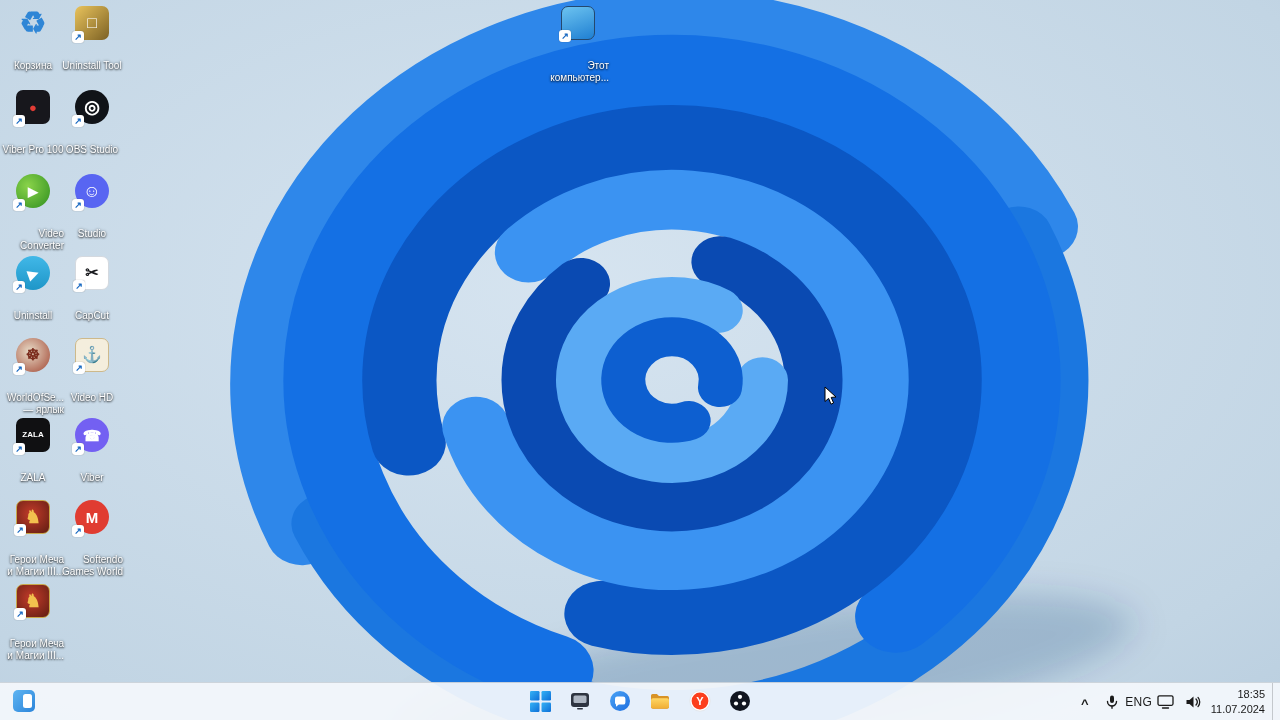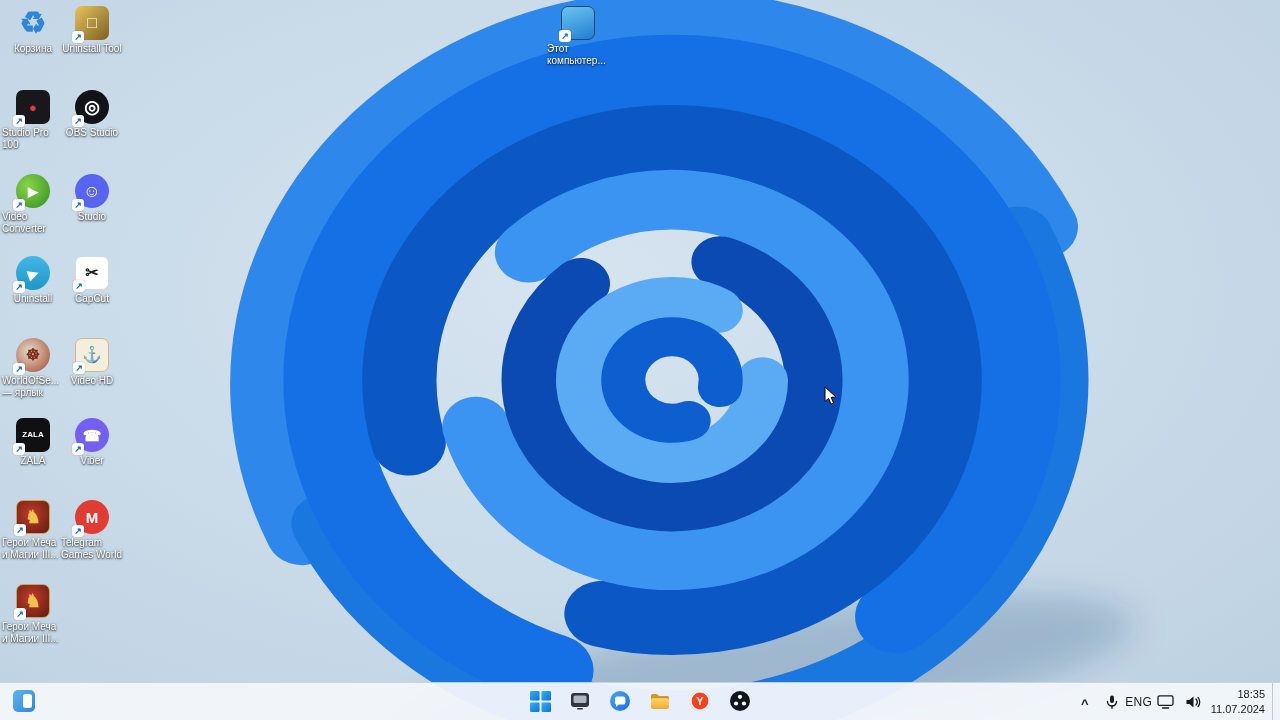--- a/index.html
+++ b/index.html
@@ -15,21 +15,21 @@
   .tile{width:34px;height:34px;display:flex;align-items:center;justify-content:center;position:relative;border-radius:7px;box-sizing:border-box}
   .tile.circle{border-radius:50%}
   .tile.plain{background:transparent}
   .glyph{font-weight:bold;line-height:1;display:inline-block}
   .sc-arrow{
     position:absolute;left:-3px;bottom:-3px;width:12px;height:12px;background:#fff;
     border-radius:3px;font-size:9px;line-height:12px;color:#1466c0;text-align:center;
     font-weight:bold;box-shadow:0 0 1px rgba(0,0,0,.45)
   }
   .dlabel{
-    margin-top:3px;font-size:10px;color:#fff;text-align:left;line-height:1.15;
+    margin-top:20px;font-size:10px;color:#fff;text-align:right;line-height:1.15;
     max-width:62px;word-wrap:break-word;
     text-shadow:0 1px 2px rgba(0,0,0,.8),0 0 3px rgba(0,0,0,.45)
   }
   
   #taskbar{
     position:absolute;left:0;right:0;bottom:0;height:37px;
     background:rgba(243,247,251,.94);border-top:1px solid rgba(110,125,140,.28);
     display:flex;align-items:center
   }
   .tb-btn{width:36px;height:30px;border:none;background:transparent;border-radius:5px;
@@ -100,21 +100,21 @@
         <span class="glyph" style="color: rgb(255, 255, 255); font-size: 16px;">□</span>
         <span class="sc-arrow">↗</span>
       </div>
       <div class="dlabel">Uninstall Tool</div>
     </div>
     <div class="dicon" style="left: 2px; top: 90px;">
       <div class="tile rounded" style="background: rgb(23, 23, 28);">
         <span class="glyph" style="color: rgb(226, 60, 53); font-size: 13px;">●</span>
         <span class="sc-arrow">↗</span>
       </div>
-      <div class="dlabel">Studio Pro 100</div>
+      <div class="dlabel">Viber Pro 100</div>
     </div>
     <div class="dicon" style="left: 61px; top: 90px;">
       <div class="tile circle" style="background: rgb(16, 19, 24);">
         <span class="glyph" style="color: rgb(255, 255, 255); font-size: 18px;">◎</span>
         <span class="sc-arrow">↗</span>
       </div>
       <div class="dlabel">OBS Studio</div>
     </div>
     <div class="dicon" style="left: 2px; top: 174px;">
       <div class="tile circle" style="background: radial-gradient(circle at 35% 35%, rgb(138, 211, 74), rgb(47, 143, 31));">
@@ -177,21 +177,21 @@
         <span class="glyph" style="color: rgb(242, 193, 78); font-size: 18px;">♞</span>
         <span class="sc-arrow">↗</span>
       </div>
       <div class="dlabel">Герои Меча и Магии III...</div>
     </div>
     <div class="dicon" style="left: 61px; top: 500px;">
       <div class="tile circle" style="background: rgb(224, 60, 49);">
         <span class="glyph" style="color: rgb(255, 255, 255); font-size: 15px;">M</span>
         <span class="sc-arrow">↗</span>
       </div>
-      <div class="dlabel">Telegram Games World</div>
+      <div class="dlabel">Softendo Games World</div>
     </div>
     <div class="dicon" style="left: 2px; top: 584px;">
       <div class="tile rounded" style="background: radial-gradient(circle at 45% 40%, rgb(195, 59, 42), rgb(95, 29, 18)); border: 1px solid rgb(201, 168, 74);">
         <span class="glyph" style="color: rgb(242, 193, 78); font-size: 18px;">♞</span>
         <span class="sc-arrow">↗</span>
       </div>
       <div class="dlabel">Герои Меча и Магии III...</div>
     </div>
     <div class="dicon" style="left: 547px; top: 6px;">
       <div class="tile rounded" style="background: linear-gradient(160deg, rgb(108, 195, 240), rgb(31, 127, 210)); border: 1px solid rgb(36, 72, 110);">

